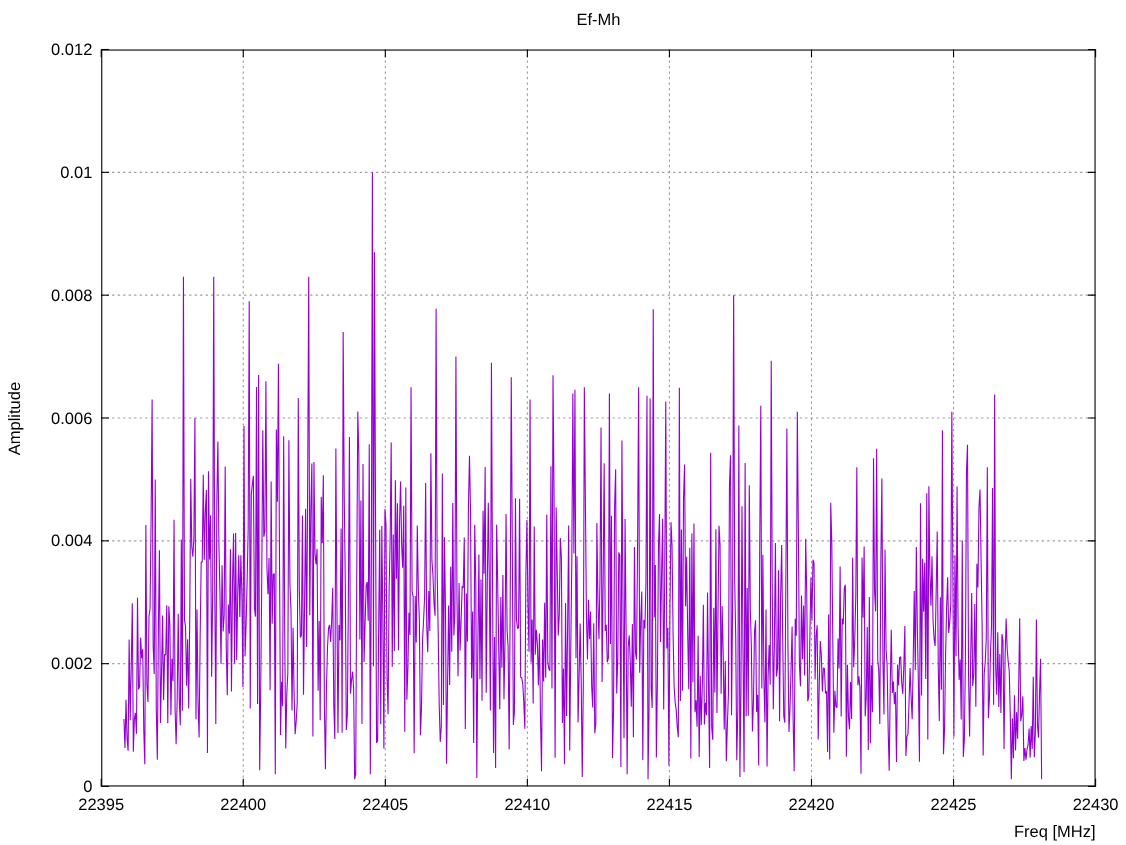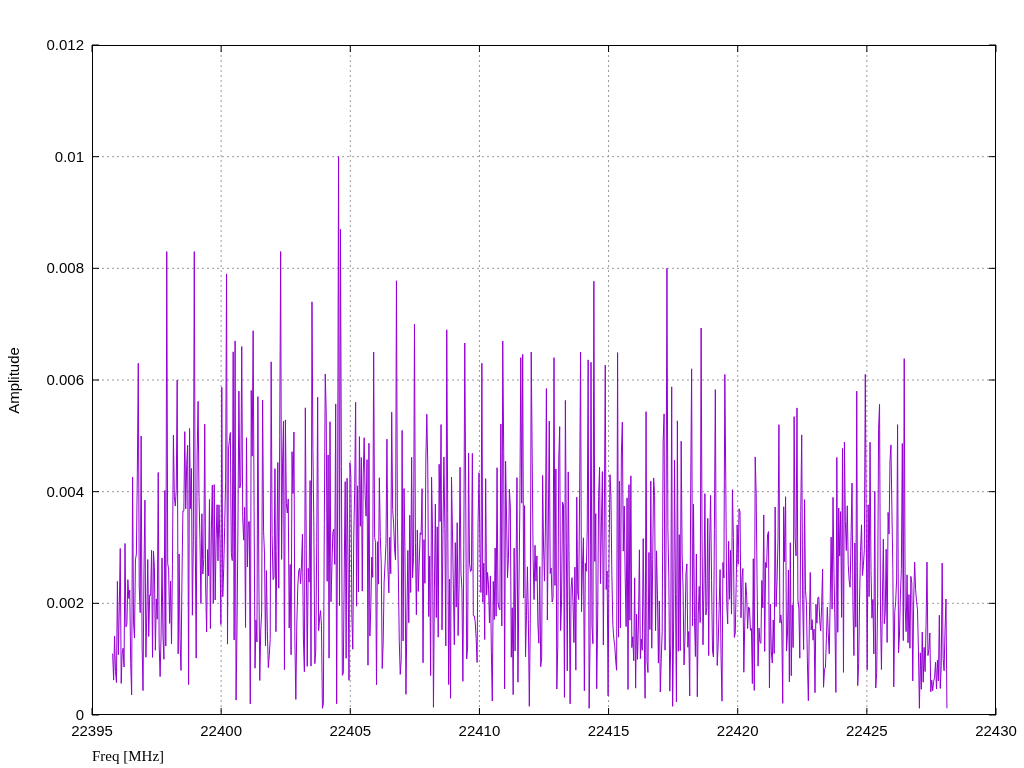--- a/index.html
+++ b/index.html
@@ -1,32 +1,33 @@
 <!DOCTYPE html>
 <html><head>
 <meta charset="utf-8">
 <style>
   html,body{margin:0;padding:0;background:#ffffff;}
   body{width:1024px;height:768px;overflow:hidden;position:relative;
        font-family:"Liberation Sans",sans-serif;color:#000;}
   .fig{position:absolute;inset:0;}
   .chart-title{position:absolute;left:92px;top:10px;width:904px;text-align:center;
        font-size:15px;}
-  .x-label{position:absolute;left:92px;top:748px;width:904px;text-align:left;
-       font-size:15px;font-family:Liberation Serif, serif;}
+  .x-label{position:absolute;left:92px;top:748px;width:904px;text-align:right;
+       font-size:15px;}
   .y-label-wrap{position:absolute;left:2px;top:45px;width:22px;height:670px;
        display:flex;align-items:center;justify-content:center;}
   .y-label-wrap span{transform:rotate(-90deg);white-space:nowrap;font-size:15px;}
   svg{position:absolute;left:0;top:0;}
   svg text{font-family:"Liberation Sans",sans-serif;font-size:15px;fill:#000;}
 </style>
 </head>
 <body>
 
 <div class="fig">
+  <div class="chart-title">Ef-Mh</div>
 
   <svg id="plot" width="1024" height="768">
       <line x1="221.14285714285714" y1="45" x2="221.14285714285714" y2="715" stroke="#9a9a9a" stroke-width="1" stroke-dasharray="2,3"></line>
       <line x1="350.2857142857143" y1="45" x2="350.2857142857143" y2="715" stroke="#9a9a9a" stroke-width="1" stroke-dasharray="2,3"></line>
       <line x1="479.4285714285714" y1="45" x2="479.4285714285714" y2="715" stroke="#9a9a9a" stroke-width="1" stroke-dasharray="2,3"></line>
       <line x1="608.5714285714286" y1="45" x2="608.5714285714286" y2="715" stroke="#9a9a9a" stroke-width="1" stroke-dasharray="2,3"></line>
       <line x1="737.7142857142858" y1="45" x2="737.7142857142858" y2="715" stroke="#9a9a9a" stroke-width="1" stroke-dasharray="2,3"></line>
       <line x1="866.8571428571428" y1="45" x2="866.8571428571428" y2="715" stroke="#9a9a9a" stroke-width="1" stroke-dasharray="2,3"></line>
       <line x1="92" y1="603.3333333333334" x2="996" y2="603.3333333333334" stroke="#9a9a9a" stroke-width="1" stroke-dasharray="2,3"></line>
       <line x1="92" y1="491.6666666666667" x2="996" y2="491.6666666666667" stroke="#9a9a9a" stroke-width="1" stroke-dasharray="2,3"></line>

